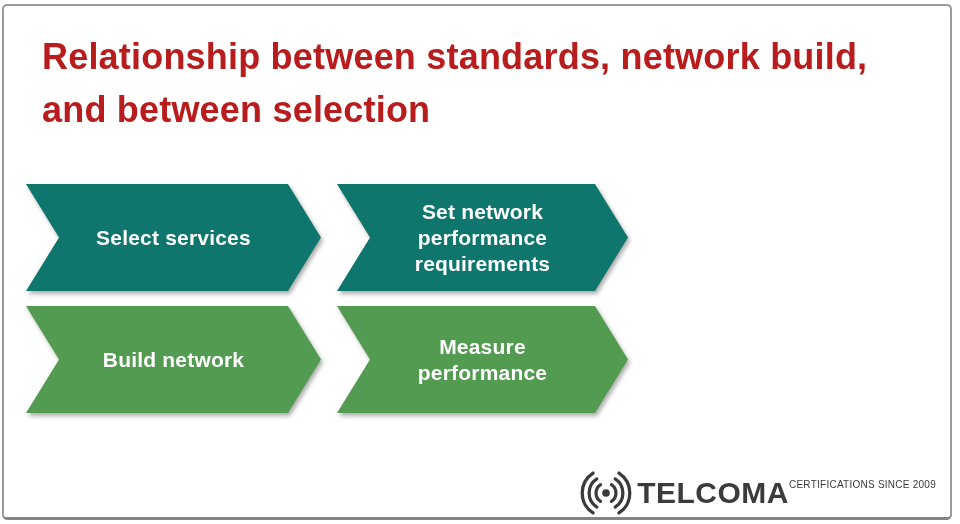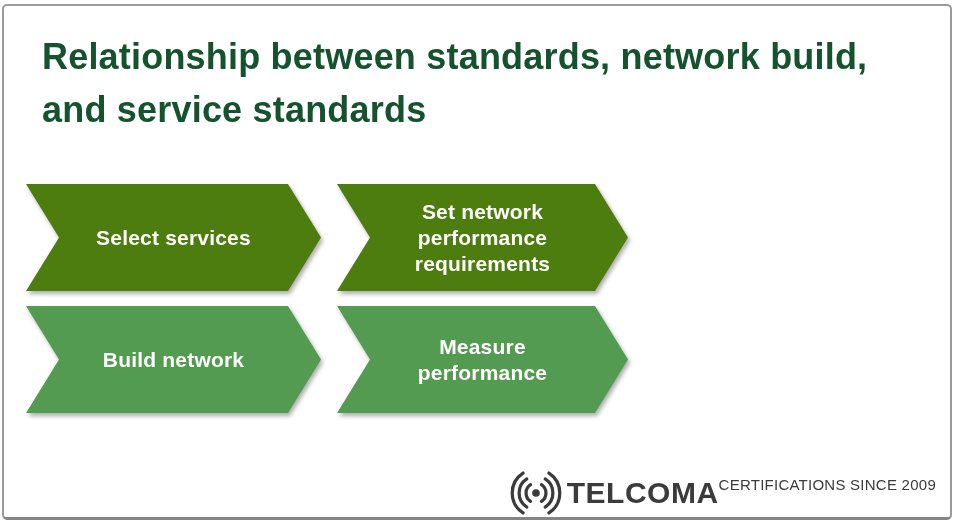--- a/index.html
+++ b/index.html
@@ -10,33 +10,33 @@
   }
   .slide{
     position:absolute;left:2px;top:4px;right:8px;bottom:4px;
     background:#ffffff;
     border:2px solid #9a9a9a;
     border-bottom:3px solid #858585;
     border-radius:5px;
   }
   .title{
     position:absolute;left:38px;top:24px;width:860px;
-    font-size:36px;font-weight:700;color:#14532d;
+    font-size:36px;font-weight:700;color:#b91c1c;
     line-height:53px;letter-spacing:0.2px;
   }
   .chevron-wrap{
     position:absolute;height:107px;
     filter:drop-shadow(2px 3px 2px rgba(0,0,0,0.32));
   }
   .chevron{
     width:100%;height:100%;
     clip-path:polygon(0 0, calc(100% - 33px) 0, 100% 50%, calc(100% - 33px) 100%, 0 100%, 33px 50%);
     display:flex;align-items:center;justify-content:center;
   }
-  .chevron.teal{background:#4d7c0f;}
+  .chevron.teal{background:#0f766e;}
   .chevron.green{background:#529b50;}
   .step-label{
     color:#ffffff;font-size:21px;font-weight:700;text-align:center;
     line-height:26px;white-space:pre-line;letter-spacing:0.2px;
     padding:0 36px;
   }
   
   .r1{top:178px;}
   .r2{top:300px;}
   .c1{left:22px;width:295px;}
@@ -47,32 +47,32 @@
     position:absolute;right:14px;top:464px;
     display:flex;align-items:center;gap:3px;color:#3b3b3b;
   }
   .logo-icon{width:56px;height:46px;flex:0 0 auto;}
   .logo-text{display:flex;flex-direction:row;align-items:flex-start;}
   .brand{
     font-size:30px;font-weight:700;letter-spacing:0.5px;line-height:30px;
     color:#3b3b3b;
   }
   .tagline{
-    font-size:15px;font-weight:400;letter-spacing:0.25px;line-height:12px;
+    font-size:10px;font-weight:400;letter-spacing:0.25px;line-height:12px;
     color:#3b3b3b;margin-top:1px;white-space:nowrap;
   }
 </style>
 </head>
 <body>
 
 <div class="slide">
 
   <div class="title">
     <div>Relationship between standards, network build,</div>
-    <div>and service standards</div>
+    <div>and between selection</div>
   </div>
 
   <div class="chevron-wrap r1 c1">
     <div class="chevron teal">
       <span class="step-label">Select services</span>
     </div>
   </div>
   <div class="chevron-wrap r1 c2">
     <div class="chevron teal">
       <span class="step-label">Set network

